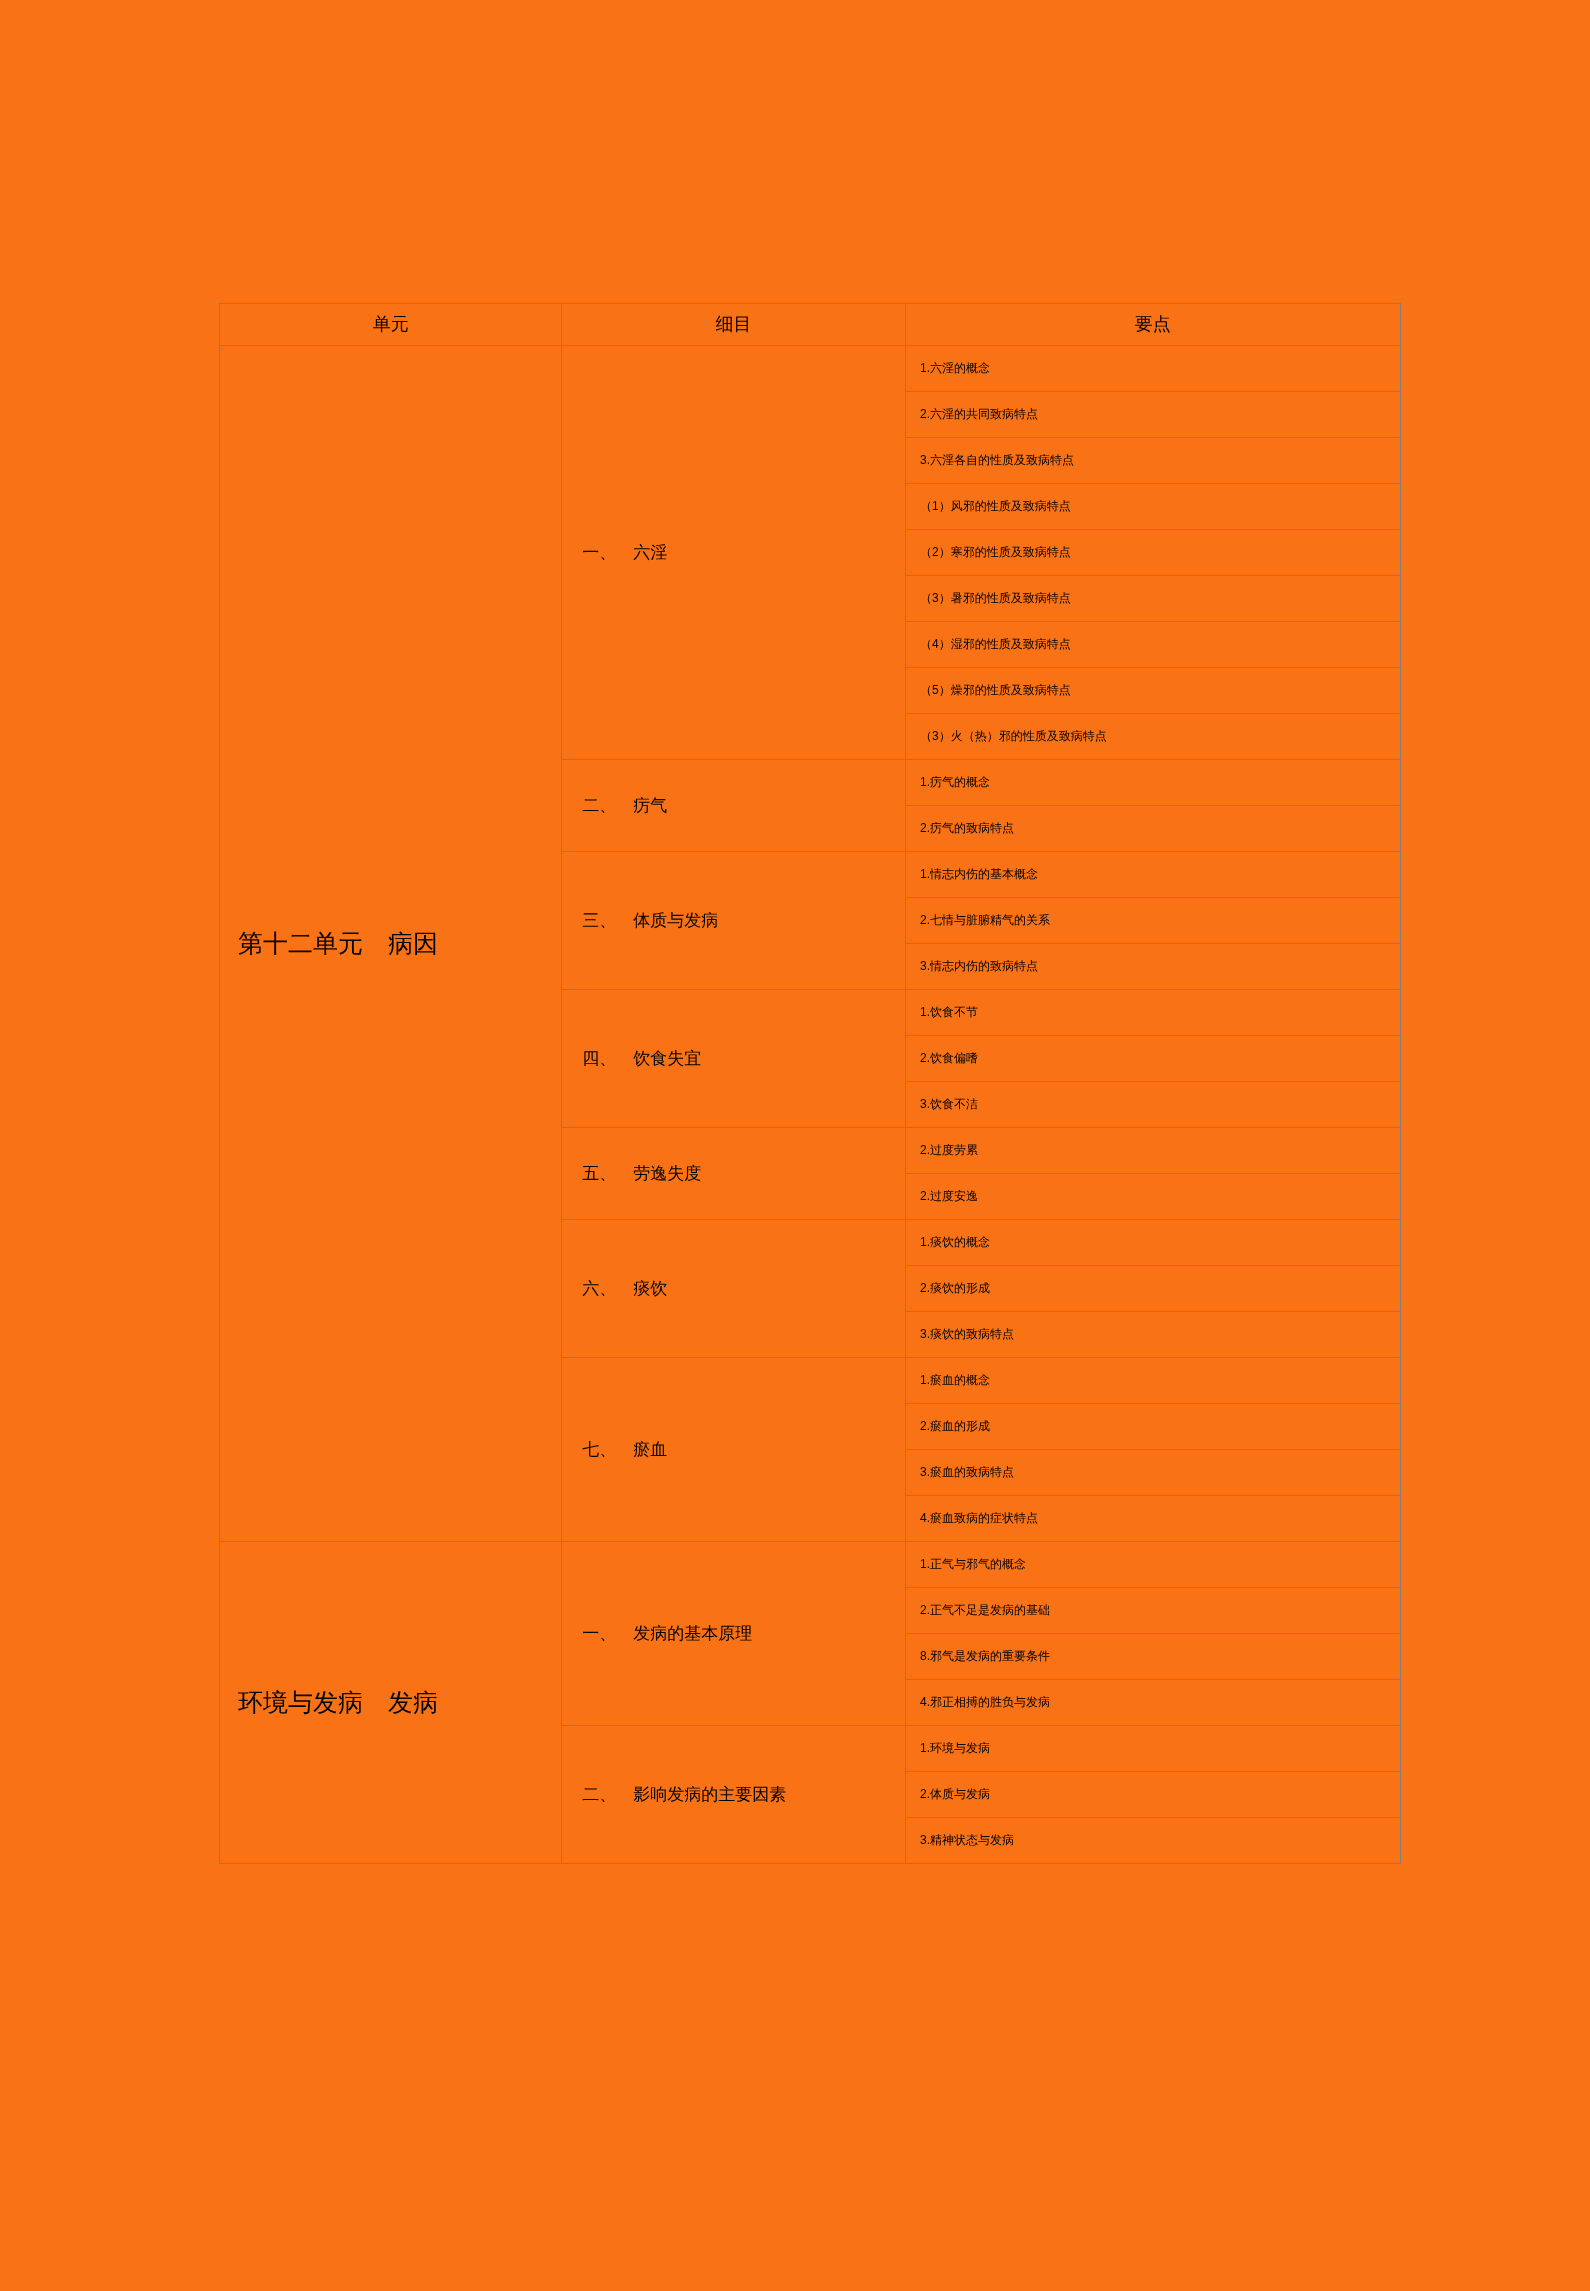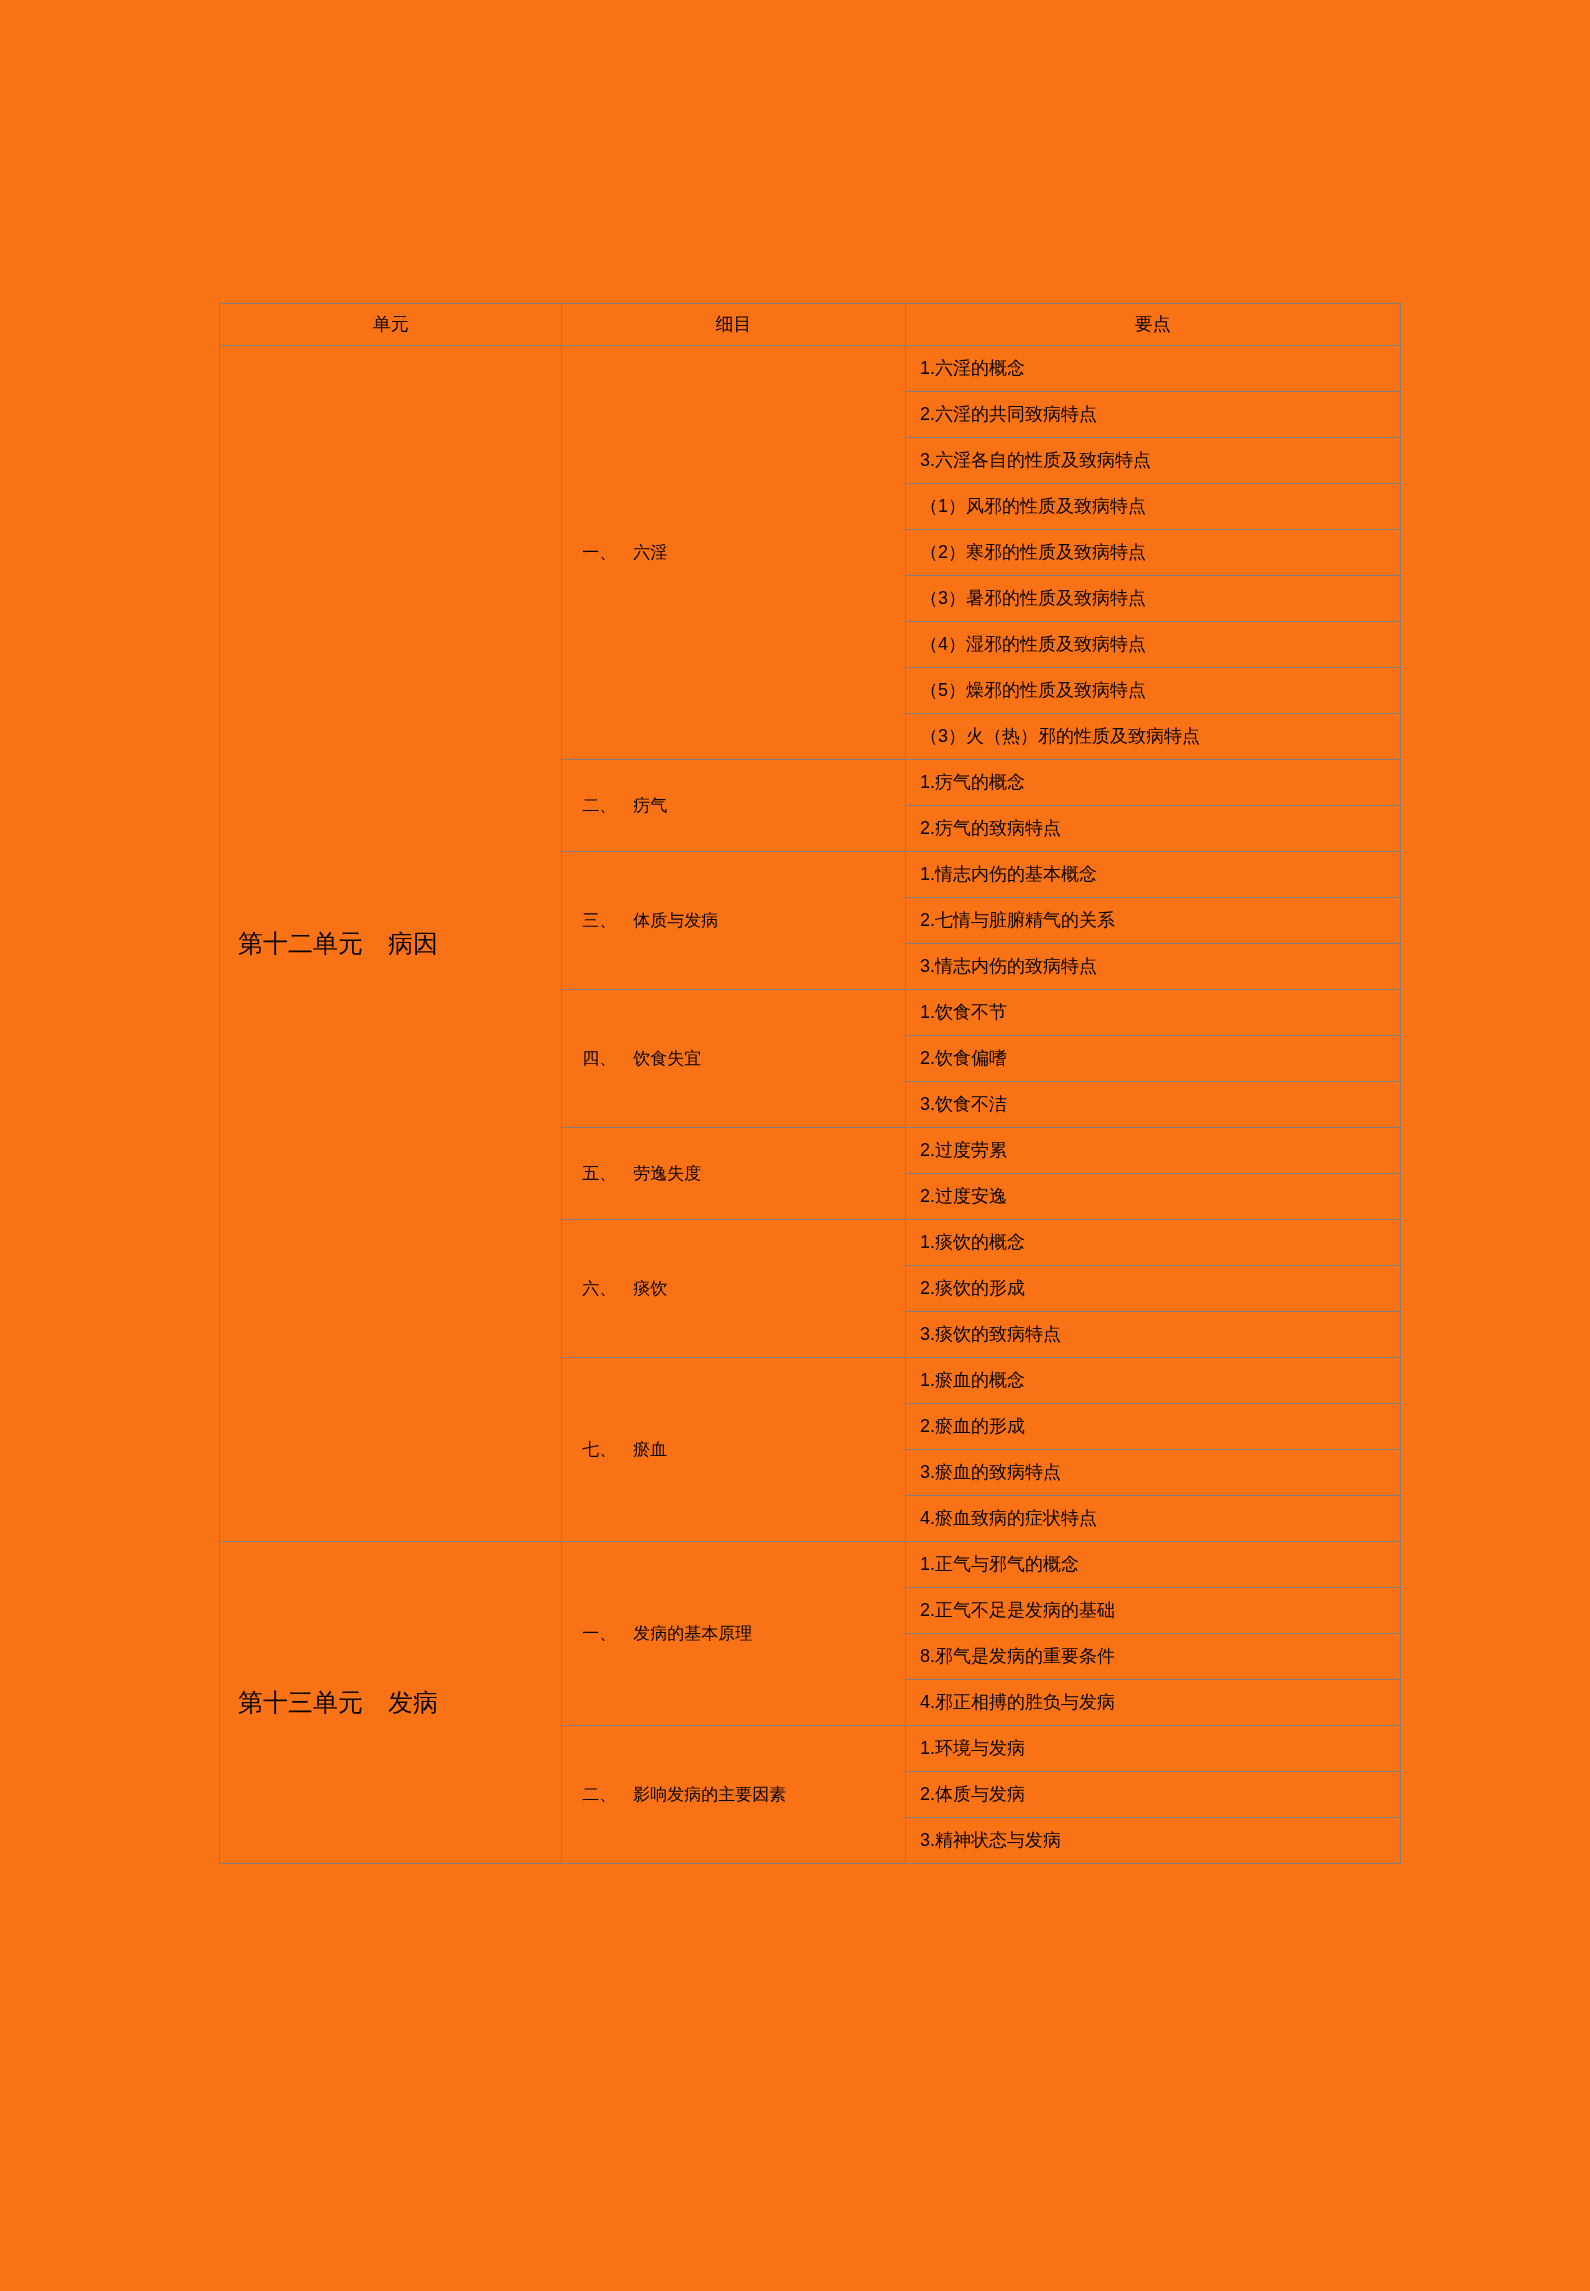--- a/index.html
+++ b/index.html
@@ -59,21 +59,21 @@
   }
   td.detail-cell {
     text-align: left;
     padding-left: 20px;
     font-size: 17px;
   }
   td.point-cell {
     height: 45px;
     text-align: left;
     padding-left: 14.5px;
-    font-size: 18px;
+    font-size: 12px;
   }
 
   .page-number {
     position: absolute;
     left: 0;
     top: 2138px;
     width: 1590px;
     text-align: center;
     font-family: "Liberation Serif", "DejaVu Serif", serif;
     font-size: 22px;
@@ -179,21 +179,21 @@
         <tr>
           <td class="point-cell">2.瘀血的形成</td>
         </tr>
         <tr>
           <td class="point-cell">3.瘀血的致病特点</td>
         </tr>
         <tr>
           <td class="point-cell">4.瘀血致病的症状特点</td>
         </tr>
         <tr>
-          <td class="unit-cell" rowspan="7">第十三单元　发病</td>
+          <td class="unit-cell" rowspan="7">环境与发病　发病</td>
           <td class="detail-cell" rowspan="4">一、　发病的基本原理</td>
           <td class="point-cell">1.正气与邪气的概念</td>
         </tr>
         <tr>
           <td class="point-cell">2.正气不足是发病的基础</td>
         </tr>
         <tr>
           <td class="point-cell">8.邪气是发病的重要条件</td>
         </tr>
         <tr>

